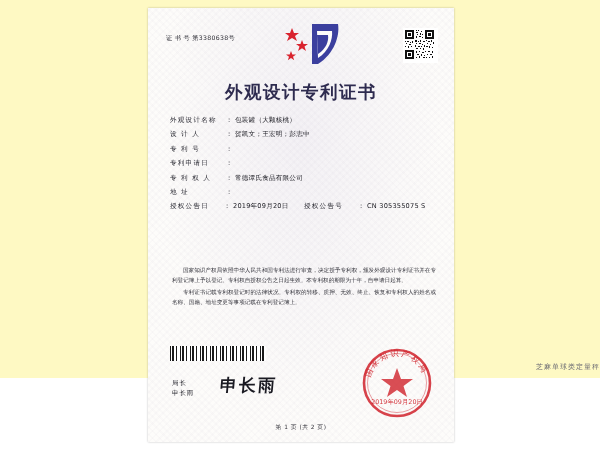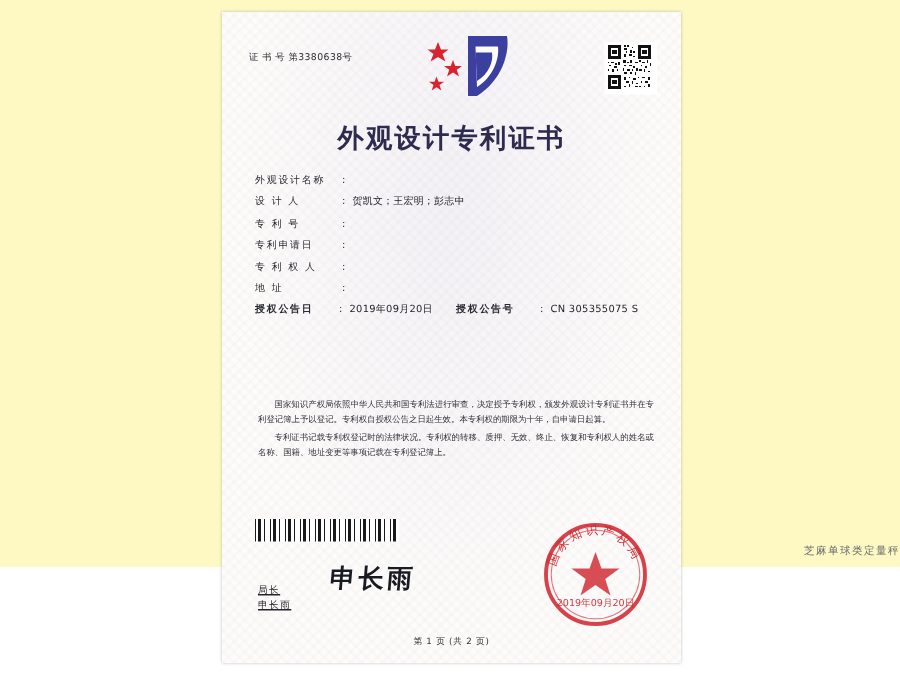--- a/index.html
+++ b/index.html
@@ -84,21 +84,21 @@
   }
   .fcolon{flex:0 0 7px;}
   .fvalue{
     flex:1 1 auto;
     color:#1d1d24;
     letter-spacing:.2px;
   }
 
   .tworow{display:flex;width:100%;}
   .tworow .half{flex:1 1 50%;display:flex;}
-  .tworow .half .flabel{width:56px;flex:0 0 56px;font-weight:bold;}
+  .tworow .half .flabel{width:56px;flex:0 0 56px;}
 
   
   .legal{
     position:absolute; left:24px; right:18px; top:258px;
     font-size:5.6px;
     line-height:1.72;
     color:#303038;
     text-align:justify;
     text-indent:11px;
   }
@@ -107,22 +107,22 @@
   
   .barcode{
     position:absolute; left:22px; top:338px;
     width:96px; height:15px;
     background:
       repeating-linear-gradient(90deg,#1a1a1a 0 1px,#fff 1px 2px,#1a1a1a 2px 4px,#fff 4px 6px,#1a1a1a 6px 7px,#fff 7px 10px);
   }
 
   
   .sig-label{
-    position:absolute; left:24px; top:380px;
-    font-size:6.4px; line-height:1.6; color:#24242c; letter-spacing:1px;text-decoration:underline;
+    position:absolute; left:24px; top:370px;
+    font-size:6.4px; line-height:1.6; color:#24242c; letter-spacing:1px;
   }
   .sig-hand{
     position:absolute; left:72px; top:366px;
     font-family:"DejaVu Serif", serif;
     font-size:17px;
     font-weight:bold;
     color:#1a1a22;
     letter-spacing:2px;
     transform:skewX(-5deg);
   }
@@ -253,20 +253,21 @@
         </svg>
       </div>
 
       <div class="title">外观设计专利证书</div>
 
       <div class="fields">
 
         <div class="frow">
           <div class="flabel">外观设计名称</div>
           <div class="fcolon">:</div>
+          <div class="fvalue">包装罐（大颗核桃）</div>
         </div>
 
         <div class="frow">
           <div class="flabel">设 计 人</div>
           <div class="fcolon">:</div>
           <div class="fvalue">贺凯文；王宏明；彭志中</div>
         </div>
 
         <div class="frow">
           <div class="flabel">专 利 号</div>
@@ -274,20 +275,21 @@
         </div>
 
         <div class="frow">
           <div class="flabel">专利申请日</div>
           <div class="fcolon">:</div>
         </div>
 
         <div class="frow">
           <div class="flabel">专 利 权 人</div>
           <div class="fcolon">:</div>
+          <div class="fvalue">常德谭氏食品有限公司</div>
         </div>
 
         <div class="frow">
           <div class="flabel">地 址</div>
           <div class="fcolon">:</div>
         </div>
 
         <div class="frow">
           <div class="tworow">
             <div class="half">

